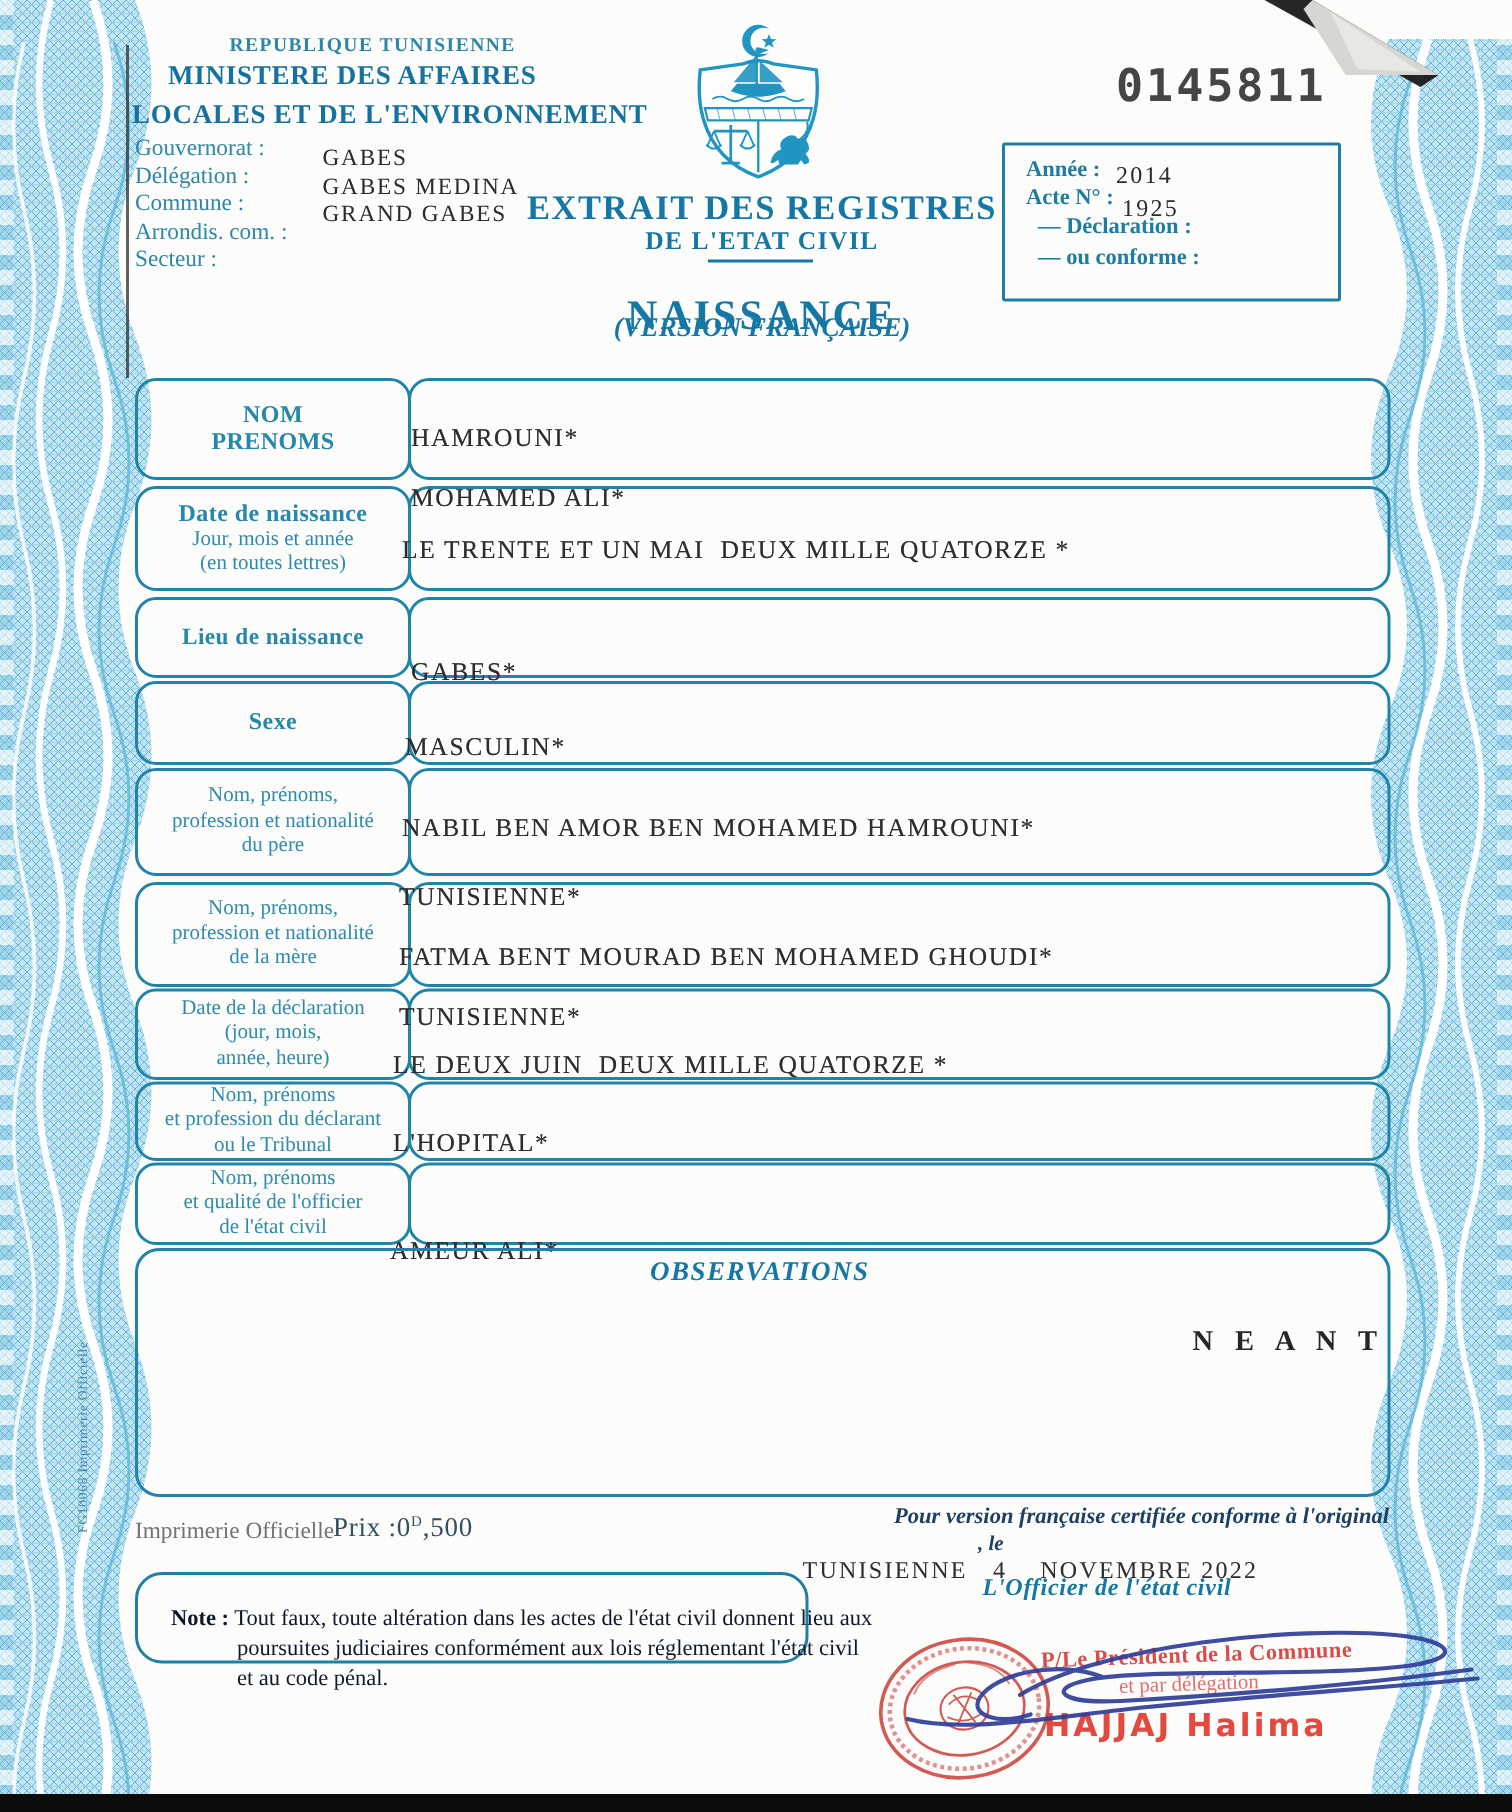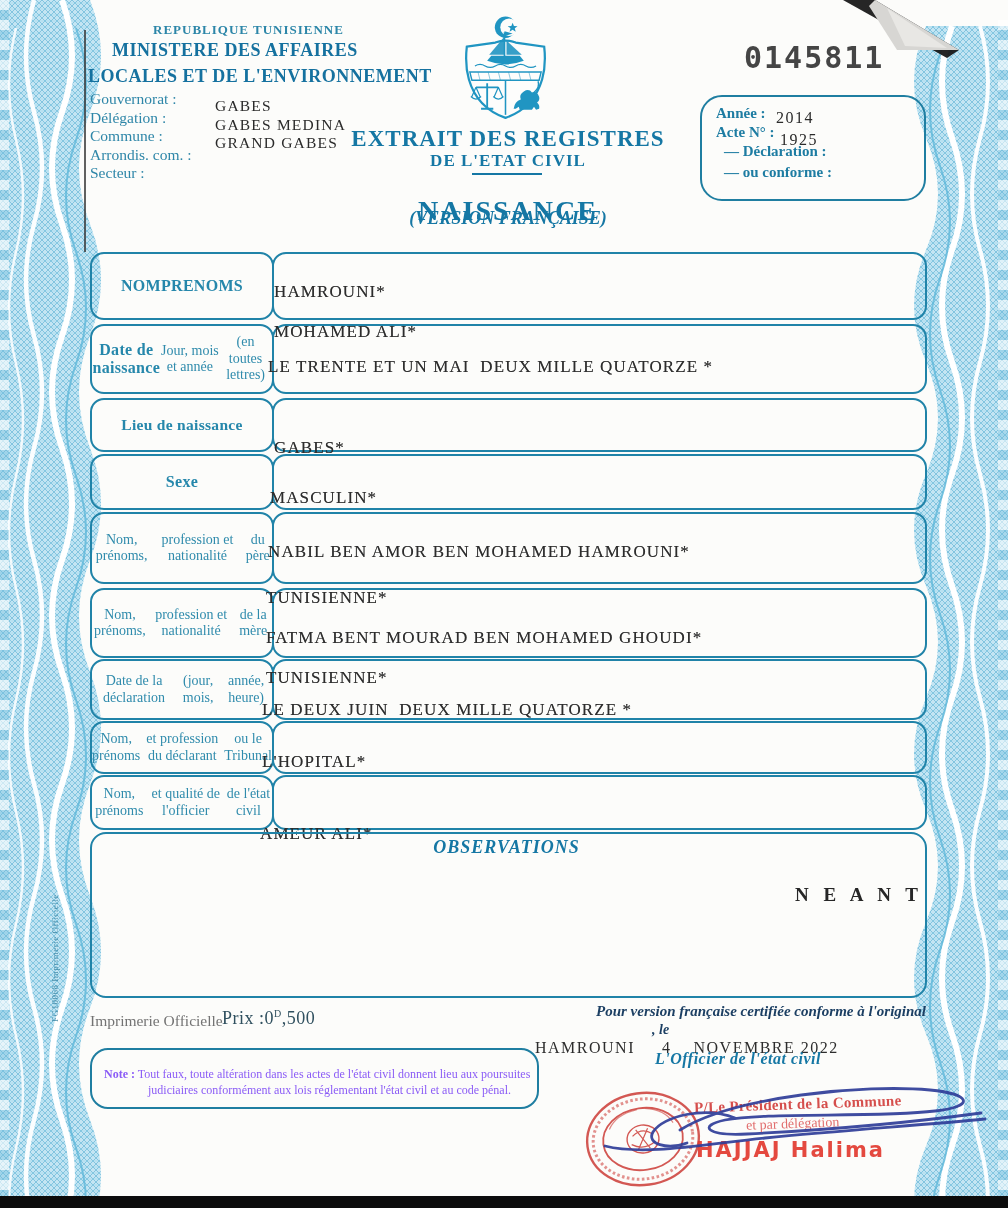--- a/index.html
+++ b/index.html
@@ -17,31 +17,31 @@
   .vline{left:84px;top:30px;width:2px;height:222px;background:#3a3a3a;opacity:.8;}
 
   .title1{left:338px;top:126px;width:340px;text-align:center;font-size:23px;font-weight:bold;color:#1577a4;letter-spacing:1px;}
   .title2{left:338px;top:151px;width:340px;text-align:center;font-size:17px;font-weight:600;color:#1577a4;letter-spacing:1px;}
   .title-underline{left:472px;top:173px;width:70px;height:2px;background:#1577a4;}
   .title3{left:338px;top:178px;width:340px;text-align:center;font-size:28px;font-weight:bold;color:#1577a4;letter-spacing:2px;margin-top:17px;}
   .title4{left:338px;top:208px;width:340px;text-align:center;font-size:18px;font-style:italic;font-weight:700;color:#1577a4;}
 
   .serial{left:744px;top:40px;font-family:"DejaVu Sans Mono",monospace;font-size:30px;font-weight:600;color:#454545;letter-spacing:2px;}
 
-  .acte-box{left:700px;top:95px;width:222px;height:102px;border:2px solid #1f7ea1;border-radius:22px;}
+  .acte-box{left:668px;top:95px;width:222px;height:102px;border:2px solid #1f7ea1;border-radius:2px;}
   .acte-box .lbl{position:absolute;color:#1d7ca2;font-weight:bold;font-size:15px;}
   .acte-box .typedv{position:absolute;color:#2b2b2b;font-size:16px;letter-spacing:1.5px;}
   .a-annee{left:14px;top:8px;}   .a-annee-v{left:74px;top:12px;}
   .a-acte{left:14px;top:27px;}   .a-acte-v{left:78px;top:34px;}
   .a-decl{left:22px;top:46px;font-weight:600!important;}
   .a-jug{left:22px;top:67px;font-weight:600!important;}
 
   
   .lbox,.vbox{position:absolute;border:2px solid #2083a8;border-radius:14px;background:transparent;}
-  .lbox{left:90px;width:180px;display:flex;flex-direction:row;justify-content:center;align-items:center;text-align:center;}
+  .lbox{left:90px;width:180px;display:flex;flex-direction:column;justify-content:center;align-items:center;text-align:center;}
   .vbox{left:272px;width:651px;}
   .lbox .l1{font-size:16px;font-weight:bold;color:#2587ab;letter-spacing:.3px;}
   .lbox .l2{font-size:14px;color:#2f8bac;line-height:16.5px;}
   .typed{position:absolute;font-size:17px;color:#2d2d2d;letter-spacing:1.1px;white-space:pre;text-shadow:0 0 .4px rgba(40,40,40,.55);}
 
   .obs-box{left:90px;top:832px;width:833px;height:162px;border:2px solid #2083a8;border-radius:16px;position:absolute;}
   .obs-title{left:90px;top:837px;width:833px;text-align:center;font-size:18px;font-weight:bold;font-style:italic;color:#1577a4;letter-spacing:1px;}
   .obs-value{left:90px;top:884px;width:833px;text-align:right;font-size:19px;font-weight:bold;color:#262626;letter-spacing:5px;white-space:pre;}
 
   
@@ -49,21 +49,21 @@
               font-size:9px;color:#35809f;letter-spacing:.5px;opacity:.85;}
   .imprimerie{left:90px;top:1012px;font-size:15.5px;color:#737373;}
   .prix{left:222px;top:1008px;font-size:18px;color:#30505f;letter-spacing:.5px;}
   .prix sup{font-size:10px;}
   .cert1{left:596px;top:1003px;width:332px;font-size:15px;font-style:italic;font-weight:600;color:#1c3f63;}
   .cert2{left:652px;top:1022px;font-size:14px;font-style:italic;font-weight:600;color:#1c3f63;}
   .place{left:535px;top:1039px;font-size:16px;color:#2d2d2d;letter-spacing:1.5px;}
   .date{left:662px;top:1039px;font-size:16px;color:#2d2d2d;letter-spacing:1.5px;white-space:pre;}
   .officier-title{left:655px;top:1050px;font-size:16px;font-style:italic;font-weight:bold;color:#1577a4;letter-spacing:.5px;}
   .note-box{left:90px;top:1048px;width:445px;height:57px;border:2px solid #1f7ea1;border-radius:18px;position:absolute;}
-  .note-text{position:absolute;left:12px;top:5px;width:424px;font-size:12px;color:#8b5cf6;line-height:1.32;
+  .note-text{position:absolute;left:22px;top:5px;width:424px;font-size:15px;color:#0f172a;line-height:1.32;
              padding-left:44px;text-indent:-44px;}
   .note-text .nl{font-weight:600;}
 
   
   .stamp-line1{left:694px;top:1096px;font-size:15px;font-weight:bold;color:#d13c3a;letter-spacing:.3px;transform:rotate(-2deg);opacity:.9;}
   .stamp-line2{left:746px;top:1116px;font-size:14px;color:#d55; transform:rotate(-2deg);opacity:.85;}
   .stamp-name{left:696px;top:1138px;font-family:"DejaVu Sans",sans-serif;font-size:21px;font-weight:bold;color:#e23a30;letter-spacing:2px;opacity:.92;}
   .bottom-bar{left:0;top:1196px;width:1008px;height:12px;background:#0c0c0c;}
 </style>
 </head>
@@ -240,21 +240,21 @@
   <div class="obs-box"></div>
   <div class="abs obs-title">OBSERVATIONS</div>
   <div class="abs obs-value">N E A N T</div>
 
   <div class="abs side-print">FG10068  Imprimerie Officielle</div>
   <div class="abs imprimerie">Imprimerie Officielle</div>
   <div class="abs prix"><span>Prix :0</span><sup>D</sup><span>,500</span></div>
 
   <div class="abs cert1">Pour version française certifiée conforme à l'original</div>
   <div class="abs cert2">, le</div>
-  <div class="abs place">HAMROUNI</div>
+  <div class="abs place">TUNISIENNE</div>
   <div class="abs date">4    NOVEMBRE 2022</div>
   <div class="abs officier-title">L'Officier de l'état civil</div>
 
   <div class="note-box">
     <p class="note-text"><span class="nl">Note :</span> <span>Tout faux, toute altération dans les actes de l'état civil donnent lieu aux poursuites judiciaires conformément aux lois réglementant l'état civil et au code pénal.</span></p>
   </div>
 
   <svg class="abs" style="left:575px;top:1085px;" width="140" height="112" viewBox="0 0 140 112">
     <g stroke="#cf4742" fill="none" transform="rotate(-8 68 54)" opacity="0.9">
       <ellipse cx="68" cy="54" rx="56" ry="46" stroke-width="2.4"></ellipse>

